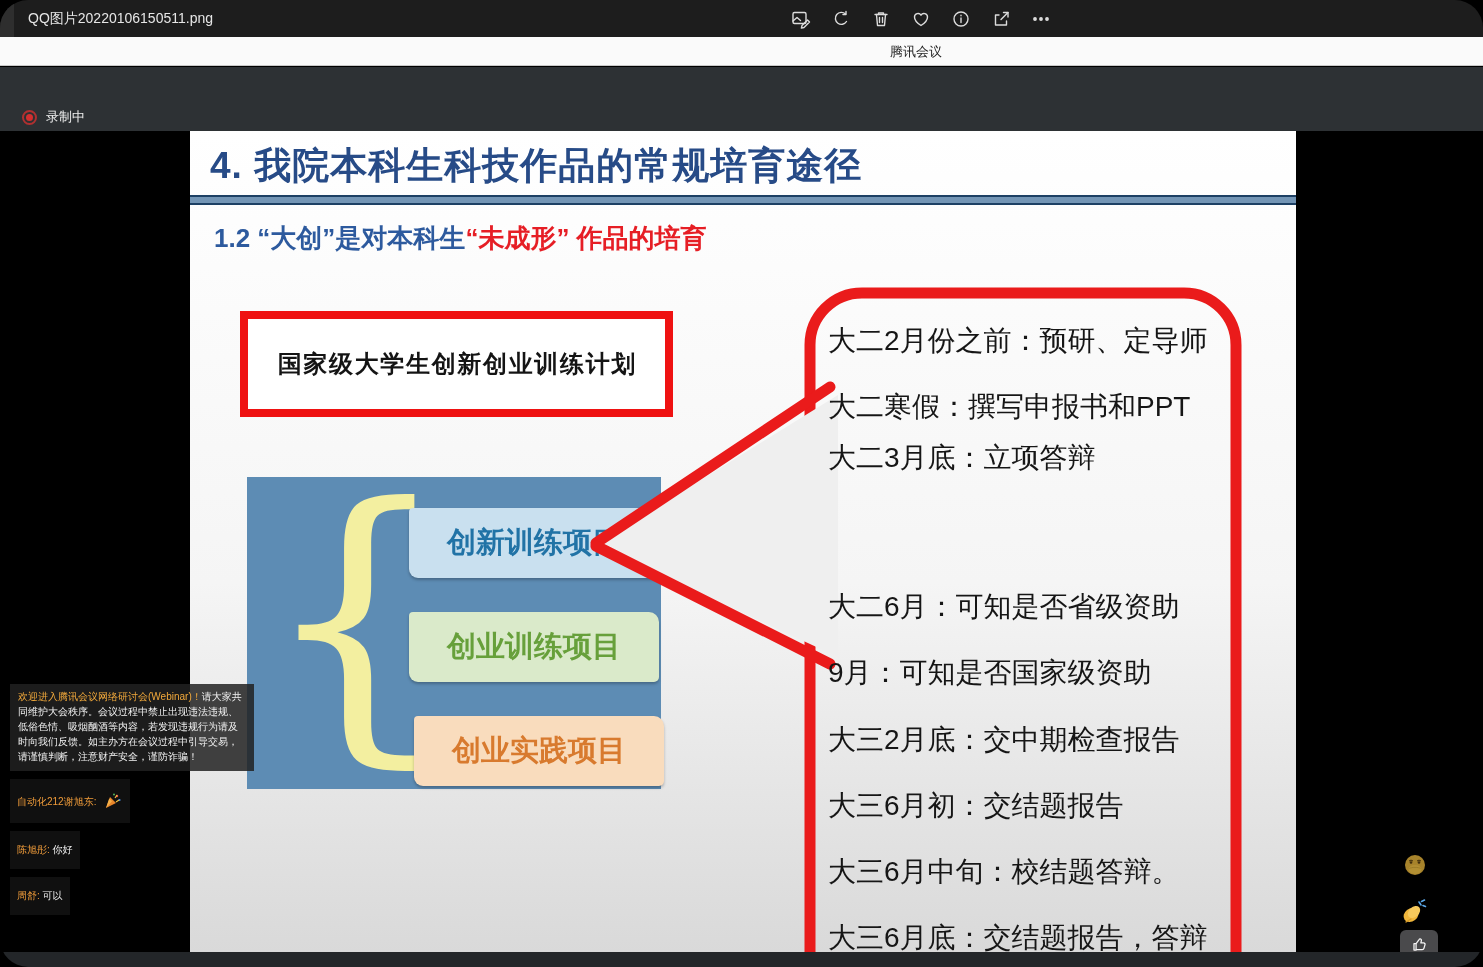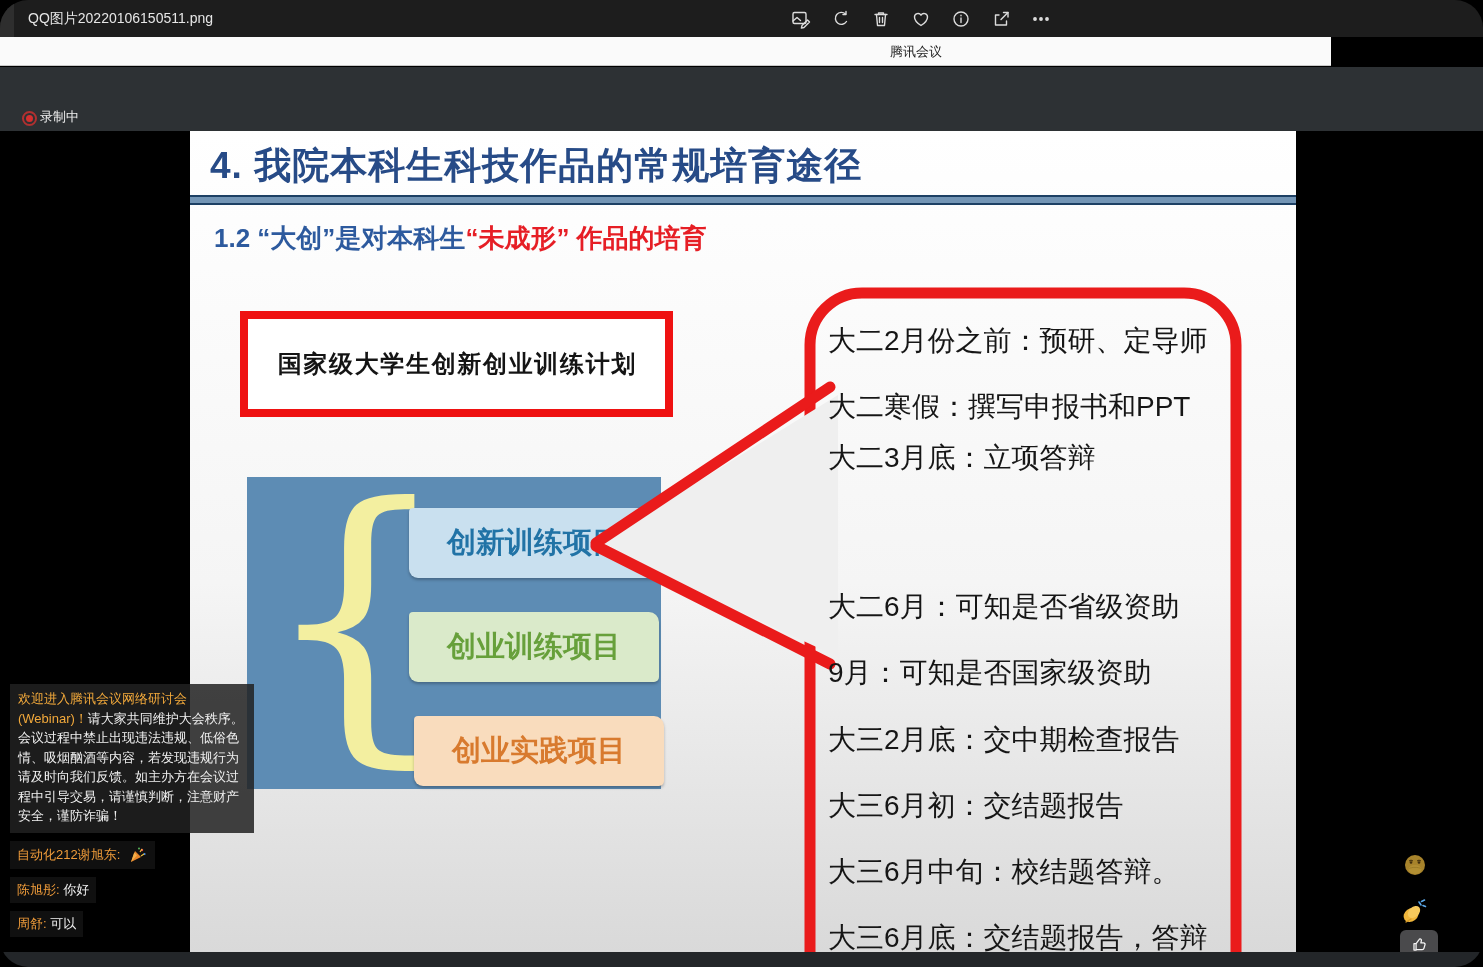--- a/index.html
+++ b/index.html
@@ -9,26 +9,26 @@
 
   
   .photos-bar { position:absolute; left:0; top:0; width:1483px; height:37px; background:#1d1d1d; }
   .photos-bar .edge { position:absolute; left:0; top:0; width:14px; height:37px; background:#2e2e2e; }
   .filename { position:absolute; left:28px; top:0; line-height:37px; color:#e6e6e6; font-size:14px; }
   .pt-icons { position:absolute; left:781px; top:0; height:37px; display:flex; align-items:center; }
   .pt-icon { width:40px; height:37px; display:flex; align-items:center; justify-content:center; cursor:pointer; }
   .pt-icon svg { stroke:#dcdcdc; fill:none; stroke-width:1.4; stroke-linecap:round; stroke-linejoin:round; }
 
   
-  .meet-title { position:absolute; left:0; top:37px; width:1331px; height:29px; background:#fafafa; border-bottom:1px solid #c9c9c9; }
+  .meet-title { position:absolute; left:0; top:37px; width:1483px; height:29px; background:#fafafa; border-bottom:1px solid #c9c9c9; }
   .meet-title span { position:absolute; left:890px; top:0; line-height:29px; font-size:13px; color:#1b1b1b; }
 
   
   .meet-toolbar { position:absolute; left:0; top:67px; width:1483px; height:64px; background:#2d3134; }
-  .rec { position:absolute; left:22px; top:108px; display:flex; align-items:flex-end; gap:3px; cursor:pointer; }
+  .rec { position:absolute; left:22px; top:108px; display:flex; align-items:center; gap:9px; cursor:pointer; }
   .rec-dot { width:15px; height:15px; border-radius:50%; border:2px solid #b03030; display:flex; align-items:center; justify-content:center; }
   .rec-dot i { width:7px; height:7px; border-radius:50%; background:#d42f2f; }
   .rec span { color:#f0f0f0; font-size:13px; }
 
   
   .stage { position:absolute; left:0; top:131px; width:1483px; height:821px; background:#000; }
   .slide { position:absolute; left:190px; top:0; width:1106px; height:821px; overflow:hidden;
            background:linear-gradient(180deg,#ffffff 0%,#f5f5f5 55%,#d9d9d9 100%); }
 
   .slide-title { position:absolute; left:20px; top:10px; font-size:37px; font-weight:bold; color:#274b87; letter-spacing:1px; }
@@ -49,24 +49,24 @@
            font-size:29px; font-weight:bold; border-radius:4px 10px 5px 9px; box-shadow:0 2px 3px rgba(0,0,0,.25);margin-left:24px; }
   .strip1 { left:138px; top:31px;  background:#c9e0ef; color:#2173a6; }
   .strip2 { left:138px; top:135px; background:#daeaca; color:#67a03b; }
   .strip3 { left:143px; top:239px; background:#f9dcbd; color:#d87a2e; }
 
   .bubble-svg { position:absolute; left:0; top:0; width:1106px; height:821px; pointer-events:none; }
   .tl-line { position:absolute; left:638px; height:42px; line-height:42px; font-size:28px; color:#161616; white-space:nowrap; }
 
   
   .chat { position:absolute; left:10px; top:684px; width:244px; }
-  .chat-welcome { background:rgba(33,33,33,.85); color:#f0f0f0; font-size:13px; line-height:1.5; padding:5px 8px 7px 8px; }
+  .chat-welcome { background:rgba(33,33,33,.85); color:#f0f0f0; font-size:10px; line-height:1.5; padding:5px 8px 7px 8px; }
   .chat-welcome .w-title { color:#f2a93b; }
-  .chat-msg { display:inline-block; background:rgba(18,18,18,.88); font-size:13px; line-height:1.4;
-              padding:4px 7px; margin-top:8px; color:#f2f2f2; }
+  .chat-msg { display:inline-block; background:rgba(18,18,18,.88); font-size:10px; line-height:1.4;
+              padding:12px 7px; margin-top:8px; color:#f2f2f2; }
   .chat-msg .sender { color:#f09c3a; }
   .chat-row { line-height:0; }
   .party-svg { vertical-align:-6px; margin-left:4px; }
 
   
   .reaction { position:absolute; }
   .thumb-chip { position:absolute; left:1400px; top:930px; width:38px; height:28px; background:#4a4a4c;
                 border-radius:6px; display:flex; align-items:center; justify-content:center; cursor:pointer; }
 
   

